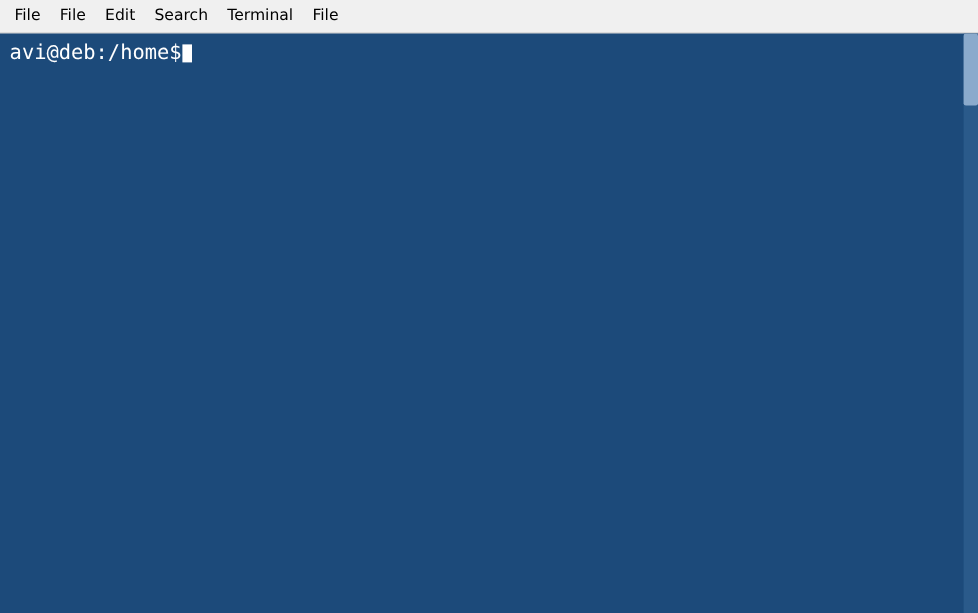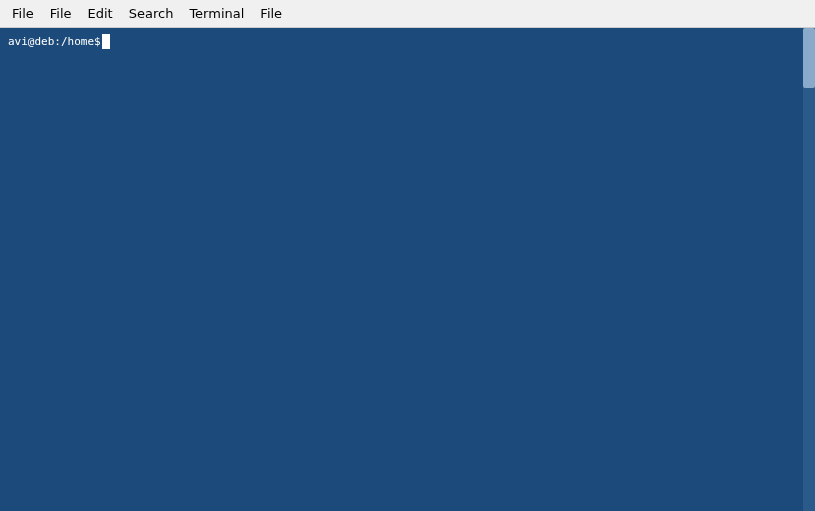--- a/index.html
+++ b/index.html
@@ -43,21 +43,21 @@
       border-radius: 3px;
       user-select: none;
     }
 
     .terminal-area {
       flex: 1;
       background: #1c4a7a;
       padding: 6px 8px;
       color: #ffffff;
       font-family: 'DejaVu Sans Mono', 'Liberation Mono', 'Courier New', monospace;
-      font-size: 11px;
+      font-size: 17px;
       position: relative;
       overflow: hidden;
     }
 
     .prompt-line {
       display: flex;
       align-items: center;
       white-space: pre;
     }
 

